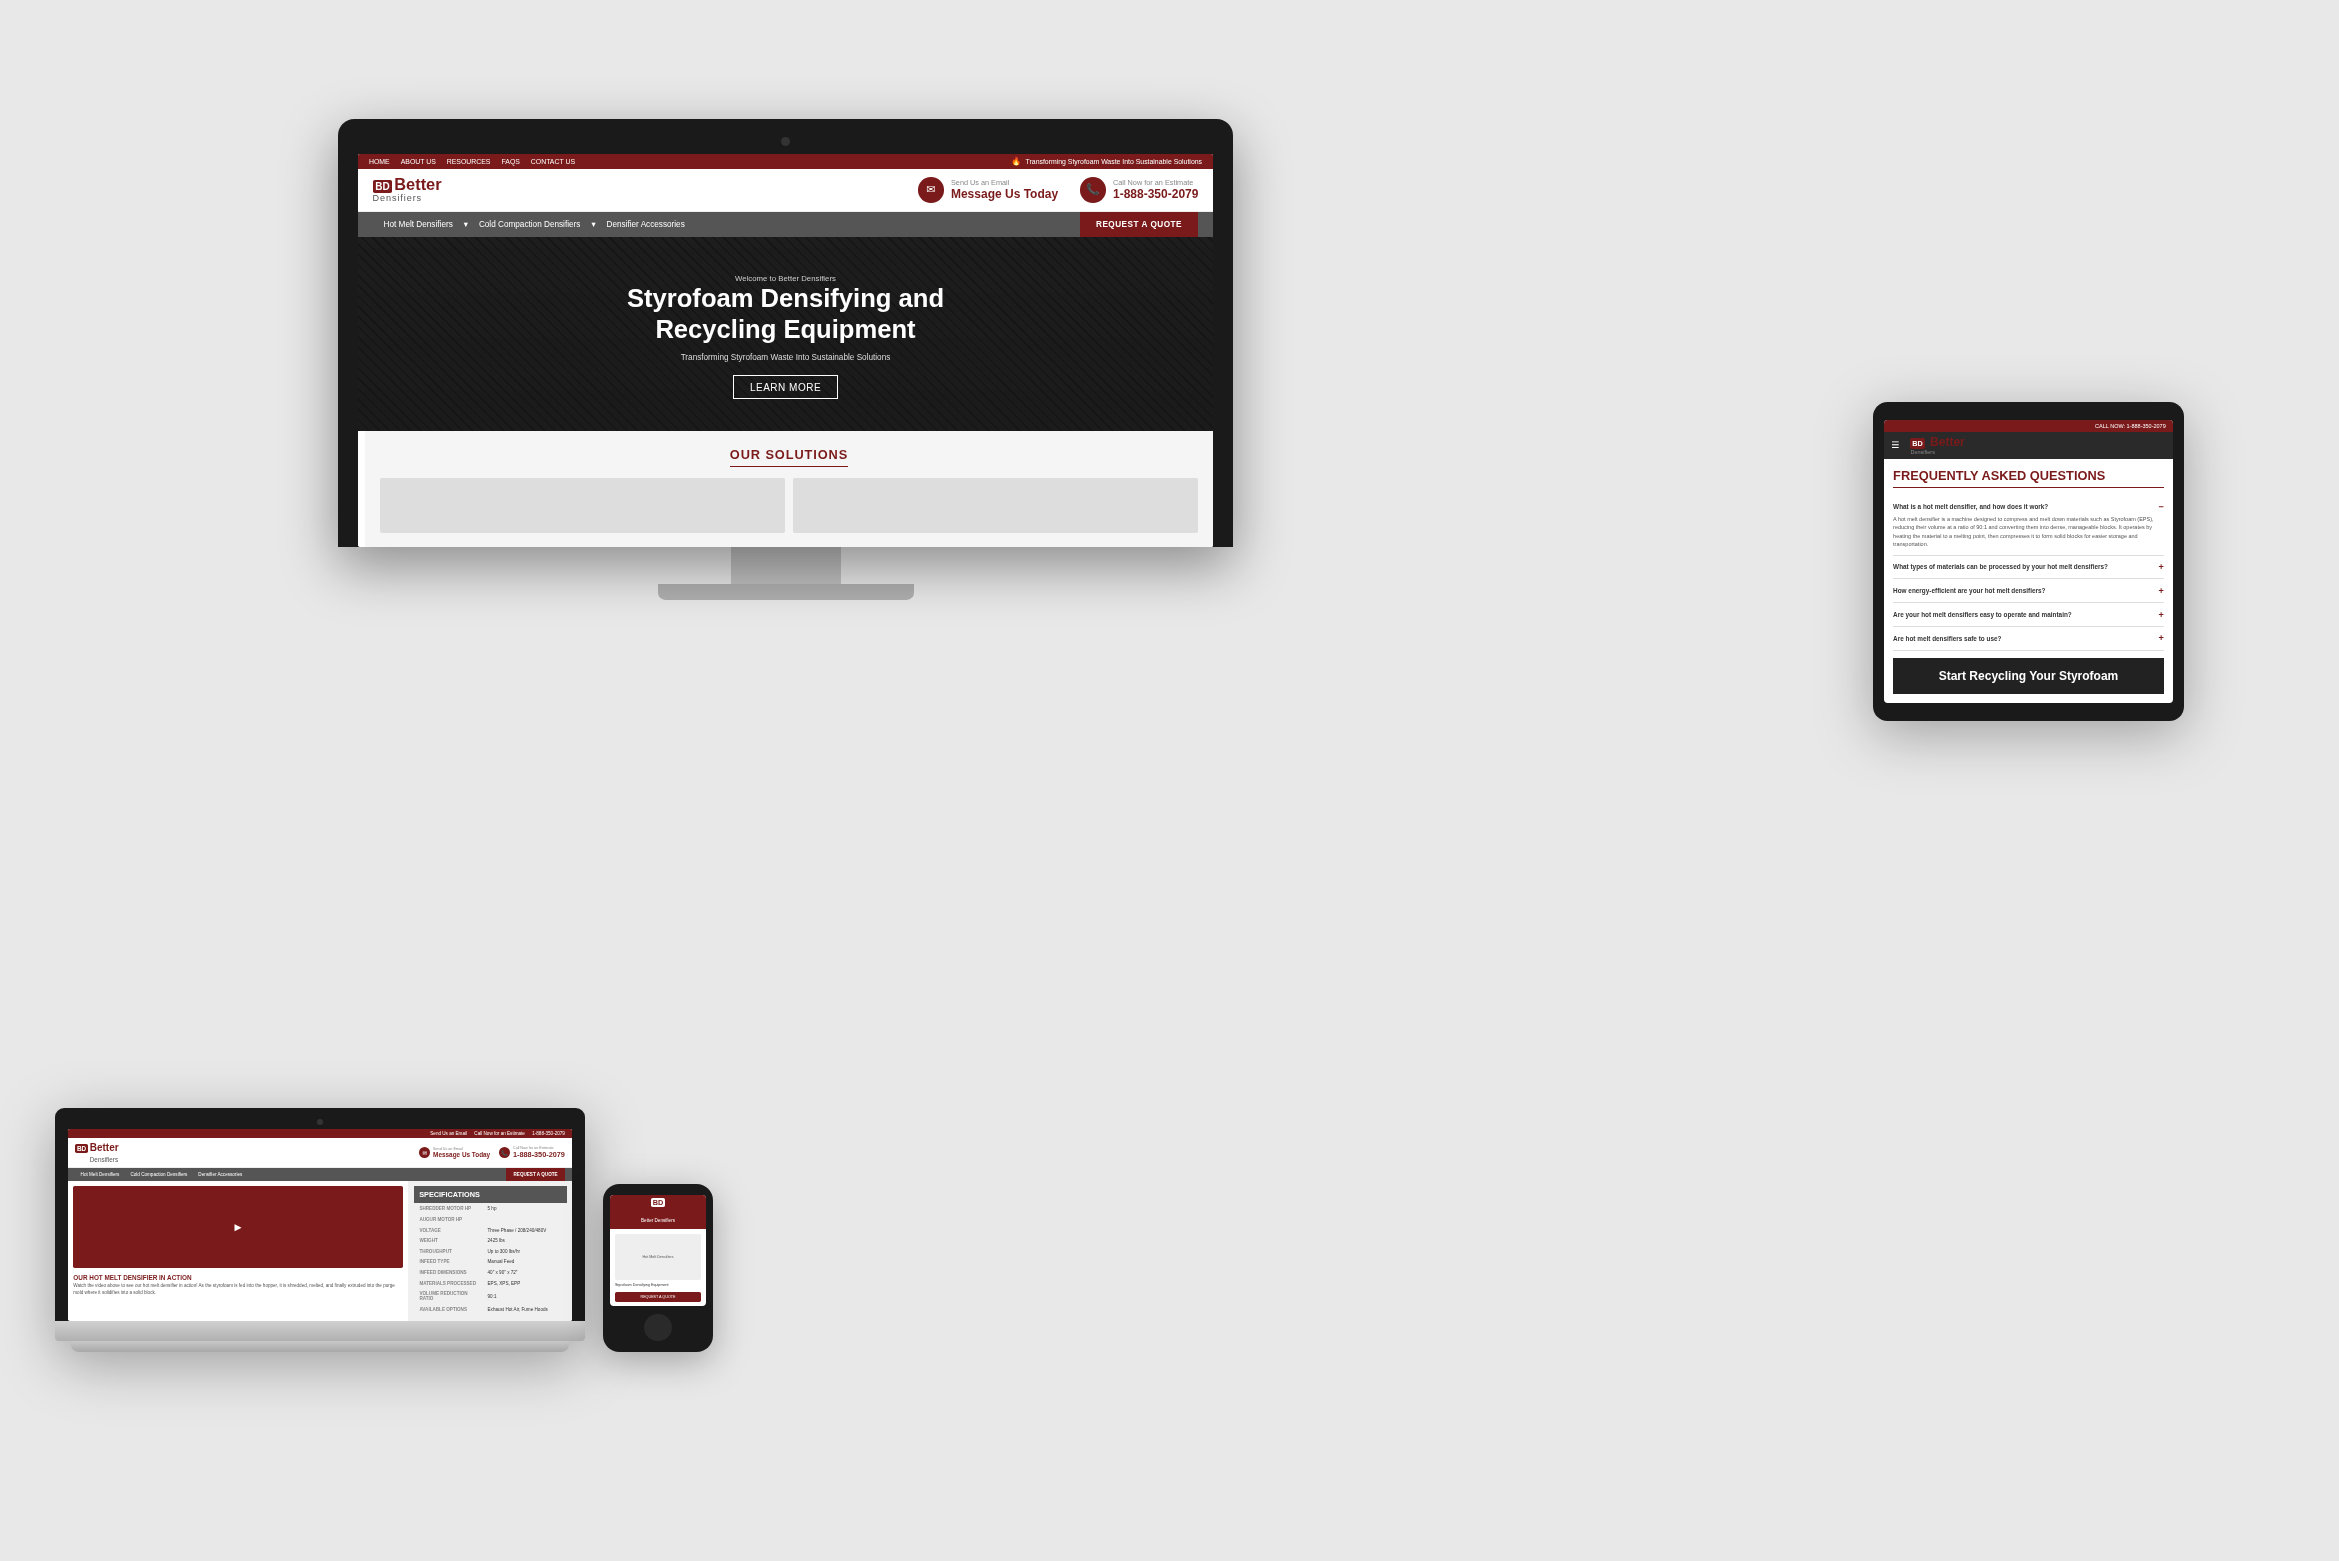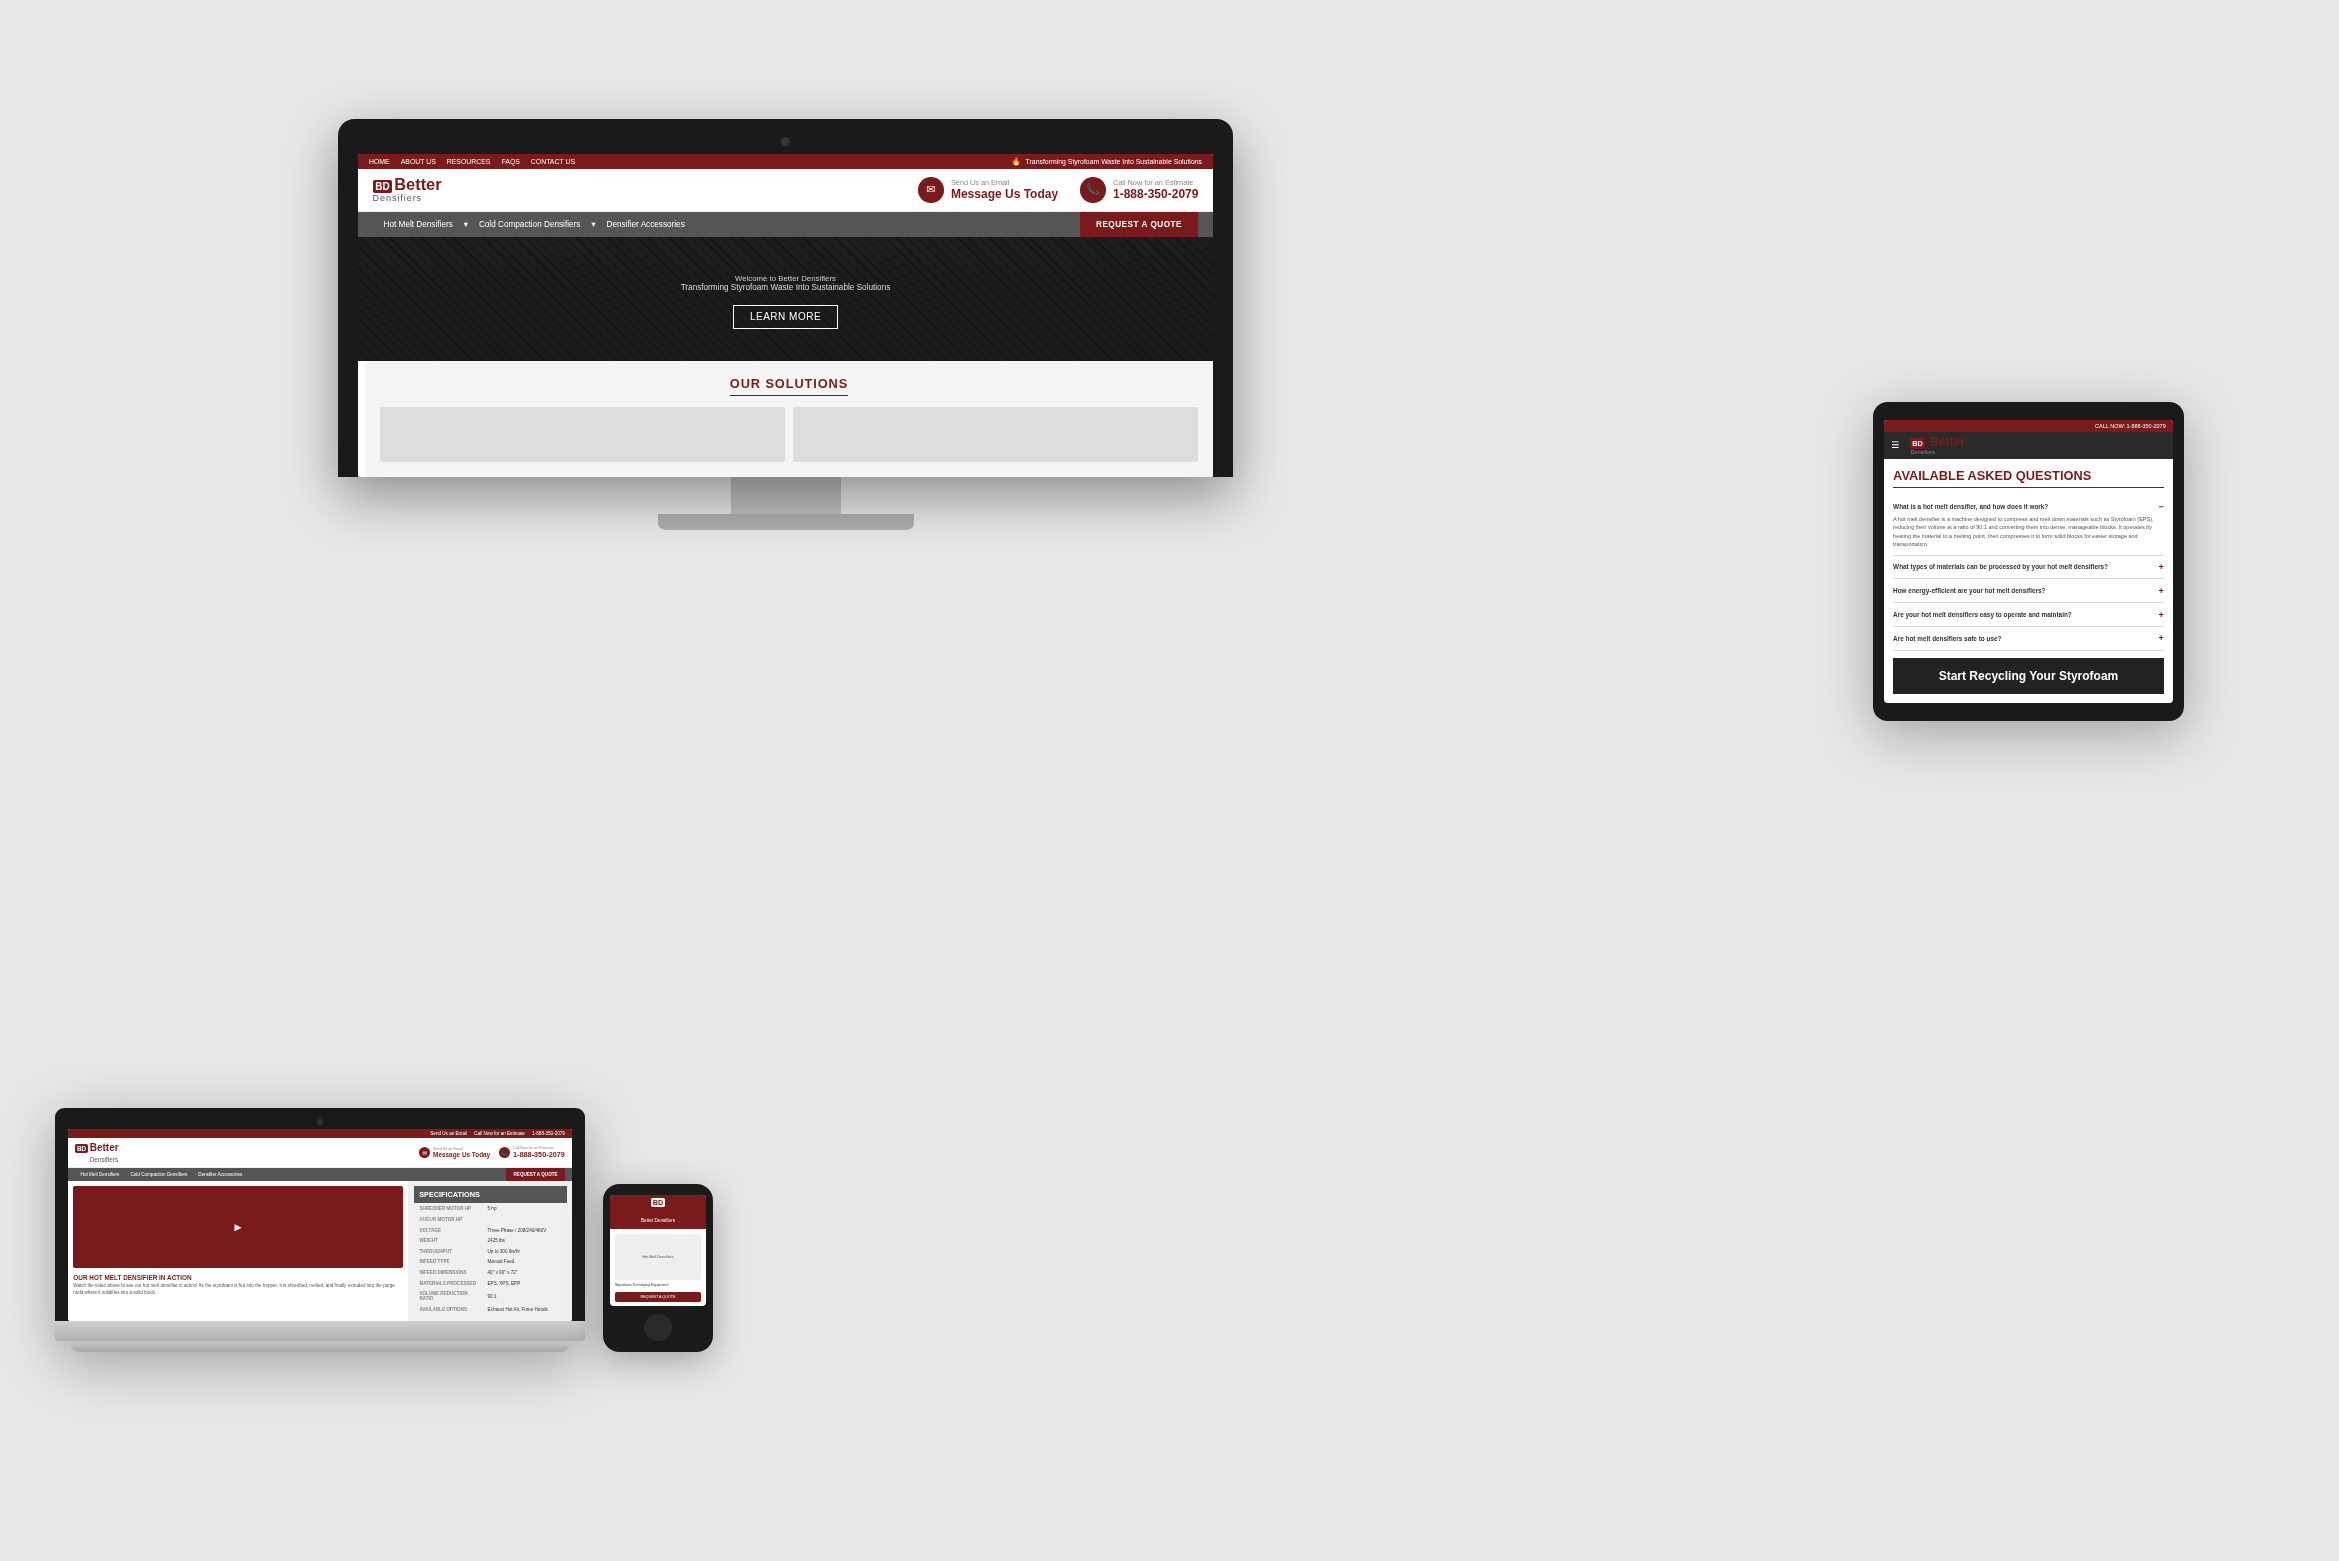--- a/index.html
+++ b/index.html
@@ -416,20 +416,24 @@
           <span style="color:#fff;font-size:8.2px;">▾</span>
           <span class="nav-item">Densifier Accessories</span>
           <div class="nav-spacer"></div>
           <div class="nav-quote-btn">REQUEST A QUOTE</div>
         </div>
 
         <div class="site-hero">
           <div class="hero-bg"></div>
           <div class="hero-content">
             <div class="hero-welcome">Welcome to Better Densifiers</div>
+            <div class="hero-title">
+              <span>Styrofoam Densifying and</span><br>
+              <span>Recycling Equipment</span>
+            </div>
             <div class="hero-subtitle">Transforming Styrofoam Waste Into Sustainable Solutions</div>
             <button class="hero-btn">LEARN MORE</button>
           </div>
         </div>
 
         <div class="site-solutions">
           <div class="solutions-title">OUR SOLUTIONS</div>
           <div class="solutions-grid">
             <div class="solution-card"></div>
             <div class="solution-card"></div>
@@ -558,21 +562,21 @@
           <div style="margin-left:5.5px;">
             <div style="display:flex;align-items:baseline;gap:1.8px;">
               <span style="background:#7a1a1a;color:#fff;font-size:7.3px;font-weight:900;padding:0.9px 1.8px;border-radius:1.8px;">BD</span>
               <span class="tlogo">Better</span>
             </div>
             <div class="tlogo-sub">Densifiers</div>
           </div>
         </div>
 
         <div class="tsite-body">
-          <div class="tfaq-title">AVAILABLE ASKED QUESTIONS</div>
+          <div class="tfaq-title">FREQUENTLY ASKED QUESTIONS</div>
 
           <div class="tfaq-item">
             <div class="tfaq-q">
               <span>What is a hot melt densifier, and how does it work?</span>
               <span class="tfaq-expand">−</span>
             </div>
             <div class="tfaq-answer">A hot melt densifier is a machine designed to compress and melt down materials such as Styrofoam (EPS), reducing their volume at a ratio of 90:1 and converting them into dense, manageable blocks. It operates by heating the material to a melting point, then compresses it to form solid blocks for easier storage and transportation.</div>
           </div>
 
           <div class="tfaq-item">

